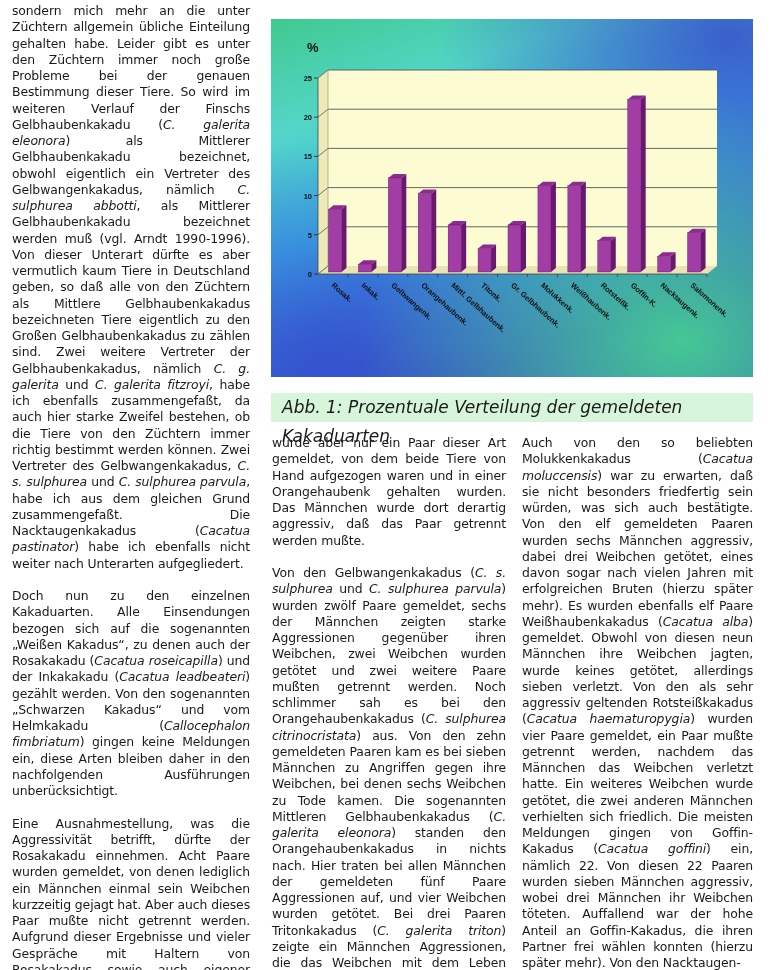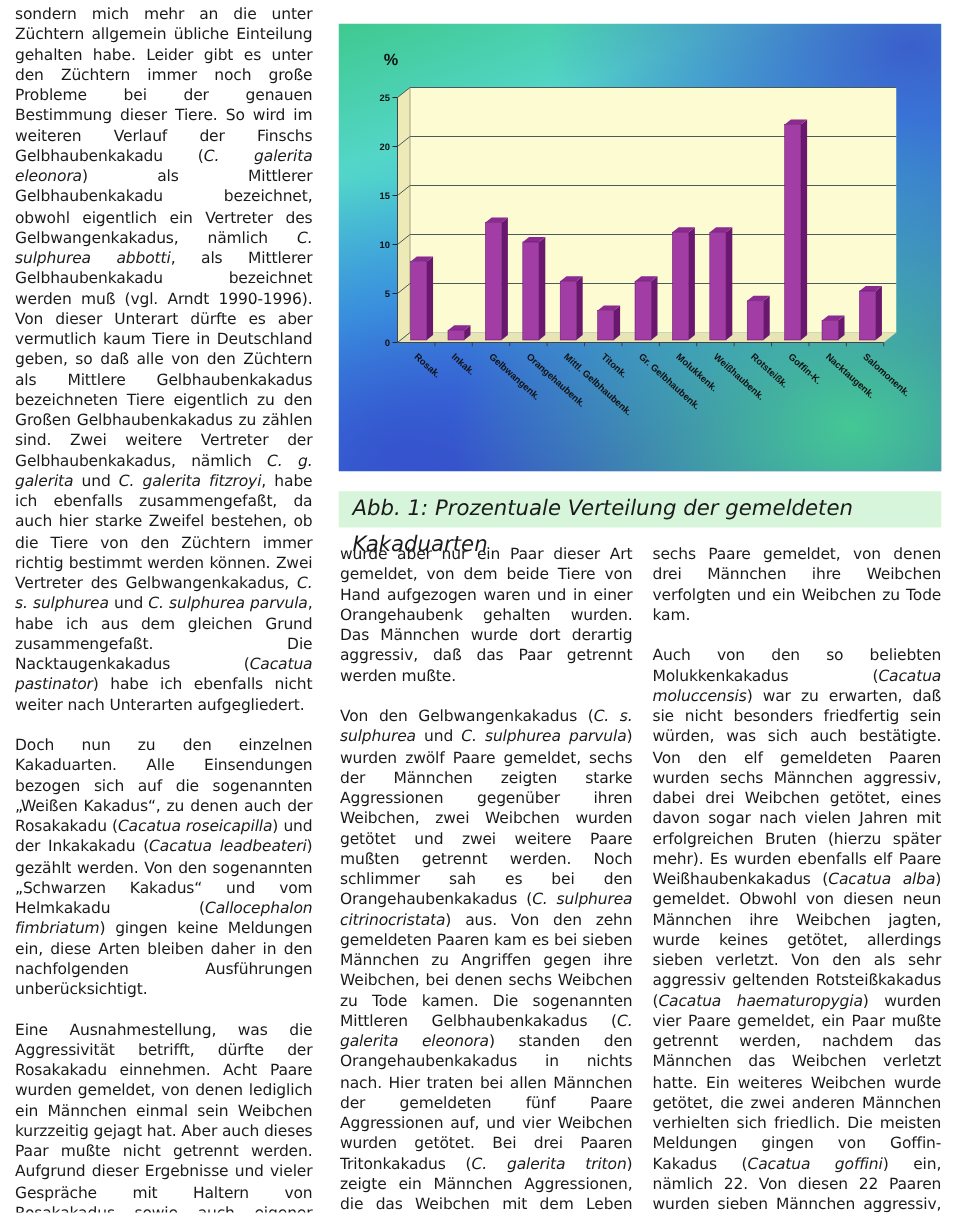--- a/index.html
+++ b/index.html
@@ -154,15 +154,14 @@
     </svg>
 </div>
 
 <div id="caption">Abb. 1: Prozentuale Verteilung der gemeldeten Kakaduarten</div>
 
 <div id="col2" class="col">
     <p>wurde aber nur ein Paar dieser Art gemeldet, von dem beide Tiere von Hand aufgezogen waren und in einer Orangehaubenk gehalten wurden. Das Männchen wurde dort derartig aggressiv, daß das Paar getrennt werden mußte.</p>
     <p>Von den Gelbwangenkakadus (<i>C. s. sulphurea</i> und <i>C. sulphurea parvula</i>) wurden zwölf Paare gemeldet, sechs der Männchen zeigten starke Aggressionen gegenüber ihren Weibchen, zwei Weibchen wurden getötet und zwei weitere Paare mußten getrennt werden. Noch schlimmer sah es bei den Orangehaubenkakadus (<i>C. sulphurea citrinocristata</i>) aus. Von den zehn gemeldeten Paaren kam es bei sieben Männchen zu Angriffen gegen ihre Weibchen, bei denen sechs Weibchen zu Tode kamen. Die sogenannten Mittleren Gelbhaubenkakadus (<i>C. galerita eleonora</i>) standen den Orangehaubenkakadus in nichts nach. Hier traten bei allen Männchen der gemeldeten fünf Paare Aggressionen auf, und vier Weibchen wurden getötet. Bei drei Paaren Tritonkakadus (<i>C. galerita triton</i>) zeigte ein Männchen Aggressionen, die das Weibchen mit dem Leben bezahlen mußte. Die zwei anderen Paare wurden in recht großen Freivolieren gehalten. Vom Gelbhaubenkakadu () wurden weiterhin</p>
   </div>
 <div id="col3" class="col">
-    <p>sechs Paare gemeldet, von denen drei Männchen ihre Weibchen verfolgten und ein Weibchen zu Tode kam.</p>
     <p>Auch von den so beliebten Molukkenkakadus (<i>Cacatua moluccensis</i>) war zu erwarten, daß sie nicht besonders friedfertig sein würden, was sich auch bestätigte. Von den elf gemeldeten Paaren wurden sechs Männchen aggressiv, dabei drei Weibchen getötet, eines davon sogar nach vielen Jahren mit erfolgreichen Bruten (hierzu später mehr). Es wurden ebenfalls elf Paare Weißhaubenkakadus (<i>Cacatua alba</i>) gemeldet. Obwohl von diesen neun Männchen ihre Weibchen jagten, wurde keines getötet, allerdings sieben verletzt. Von den als sehr aggressiv geltenden Rotsteißkakadus (<i>Cacatua haematuropygia</i>) wurden vier Paare gemeldet, ein Paar mußte getrennt werden, nachdem das Männchen das Weibchen verletzt hatte. Ein weiteres Weibchen wurde getötet, die zwei anderen Männchen verhielten sich friedlich. Die meisten Meldungen gingen von Goffin-Kakadus (<i>Cacatua goffini</i>) ein, nämlich 22. Von diesen 22 Paaren wurden sieben Männchen aggressiv, wobei drei Männchen ihr Weibchen töteten. Auffallend war der hohe Anteil an Goffin-Kakadus, die ihren Partner frei wählen konnten (hierzu später mehr). Von den Nacktaugen-</p>
   </div>
 
 </body></html>

